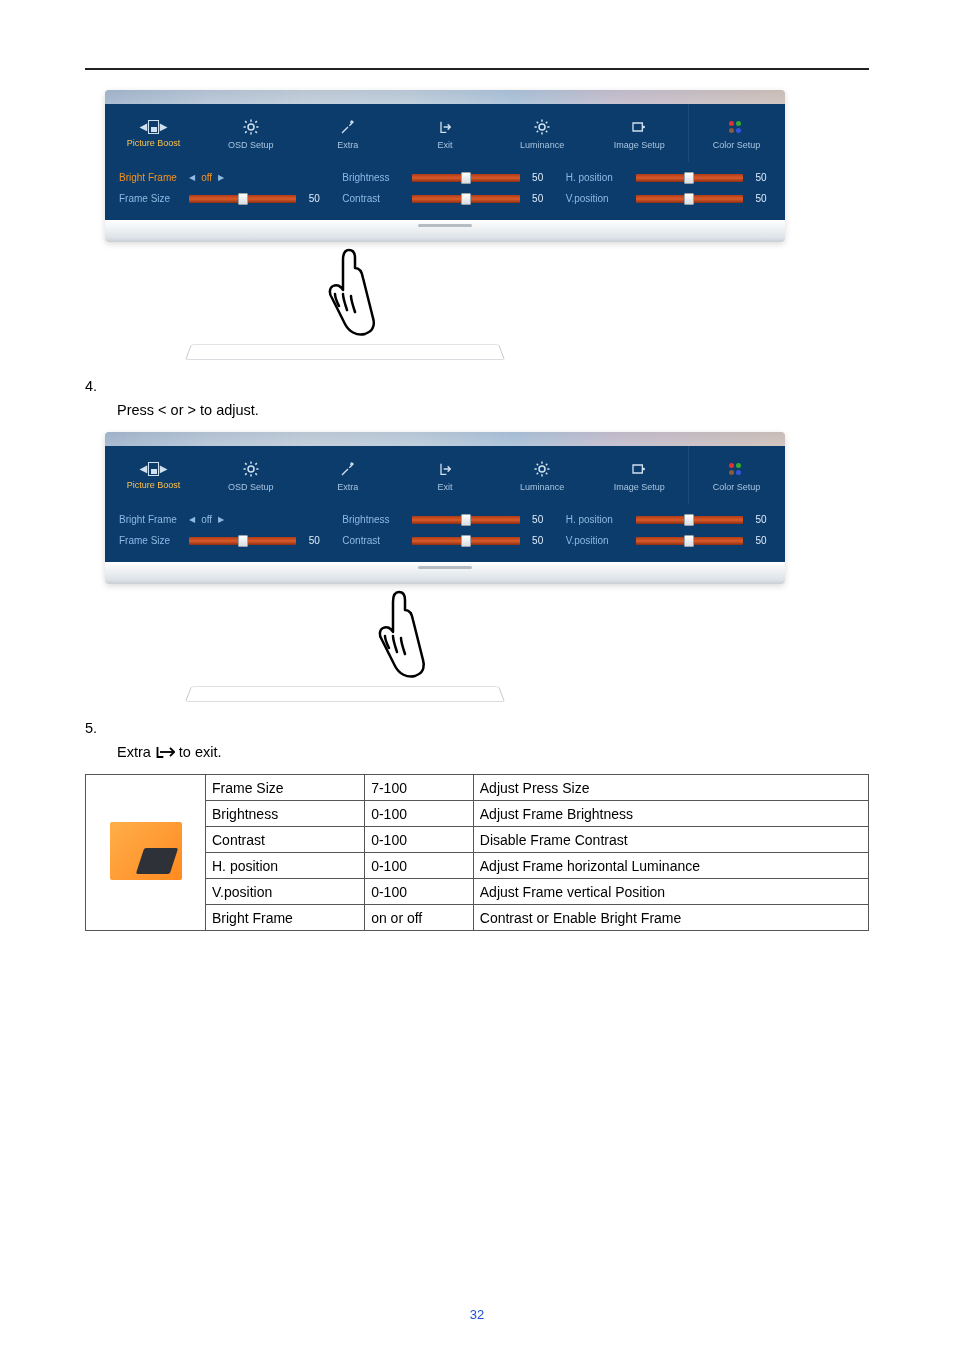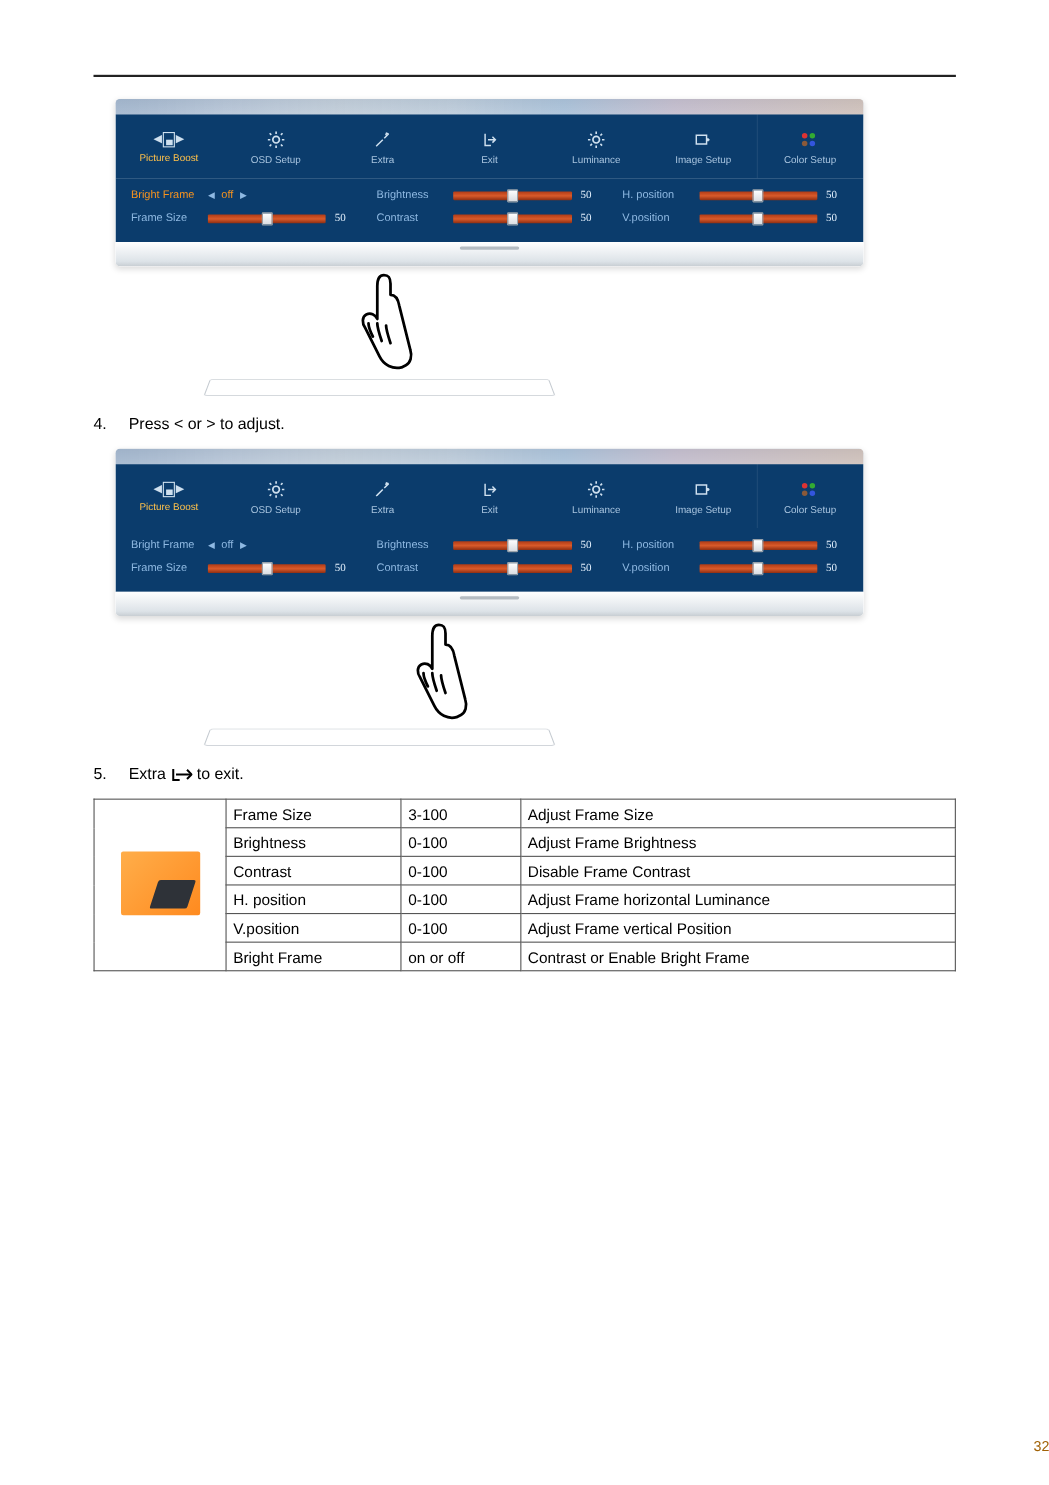--- a/index.html
+++ b/index.html
@@ -114,21 +114,21 @@
     border-radius: 1px;
     min-width: 60px;
   }
   .bar .thumb {
     position: absolute; top: -2px; left: 50%; transform: translateX(-50%);
     width: 10px; height: 12px;
     background: linear-gradient(to bottom, #fefefe, #d9dde2);
     border: 1px solid #9aa3ab;
     border-radius: 1px;
   }
-  .val { width: 20px; text-align: left; color: #e0eefb; font-size: 10px; font-family: Liberation Serif, serif; }
+  .val { width: 20px; text-align: center; color: #e0eefb; font-size: 10px; }
 
   .arrows {
     display: flex; align-items: center; gap: 6px;
     color: #8fb9e2; font-size: 10px;
   }
   .arrows .tri { font-size: 8px; }
   .arrows .opt { color: #8fb9e2; text-align: center; }
   .arrows.hl .opt { color: #f7931e; }
 
   .osd-foot {
@@ -172,21 +172,21 @@
 
   
   .step {
     font-size: 14.5px;
     color: #000;
     margin: 18px 0 14px 0;
     display: flex;
     gap: 18px;
   }
   .step .num { width: 14px; }
-  .step .txt { display: flex; align-items: center; gap: 4px; flex-wrap: wrap; }
+  .step .txt { display: flex; align-items: center; gap: 4px; flex-wrap: wrap; margin-top: 24px; }
 
   .exit-icon {
     display: inline-flex;
     width: 20px; height: 14px;
     position: relative;
   }
   .exit-icon svg { width: 100%; height: 100%; }
 
   
   table.spec {
@@ -222,23 +222,23 @@
     background: #2e3238;
     transform: skewX(-18deg);
     border-radius: 2px;
   }
 
   
   .pageno {
     position: absolute;
     bottom: 28px;
     left: 0; right: 0;
-    text-align: right;
+    text-align: center;
     font-size: 13px;
-    color: #a16207;
+    color: #1d4ed8;
   }
 
   
   .dots-icon { display:flex; flex-wrap:wrap; width:14px; gap:2px; }
   .dots-icon span { width:5px; height:5px; border-radius:50%; }
 </style>
 </head>
 <body>
 
 <div class="top-rule"></div>
@@ -515,22 +515,22 @@
     </span>
   </div>
 
   <table class="spec">
     <tbody>
         <tr>
       <td rowspan="6" class="icon-cell">
         <span class="pb-large"></span>
       </td>
       <td>Frame Size</td>
-      <td>3-100</td>
-      <td>Adjust Frame Size</td>
+      <td>7-100</td>
+      <td>Adjust Press Size</td>
     </tr>
     <tr>
       <td>Brightness</td>
       <td>0-100</td>
       <td>Adjust Frame Brightness</td>
     </tr>
     <tr>
       <td>Contrast</td>
       <td>0-100</td>
       <td>Disable Frame Contrast</td>

